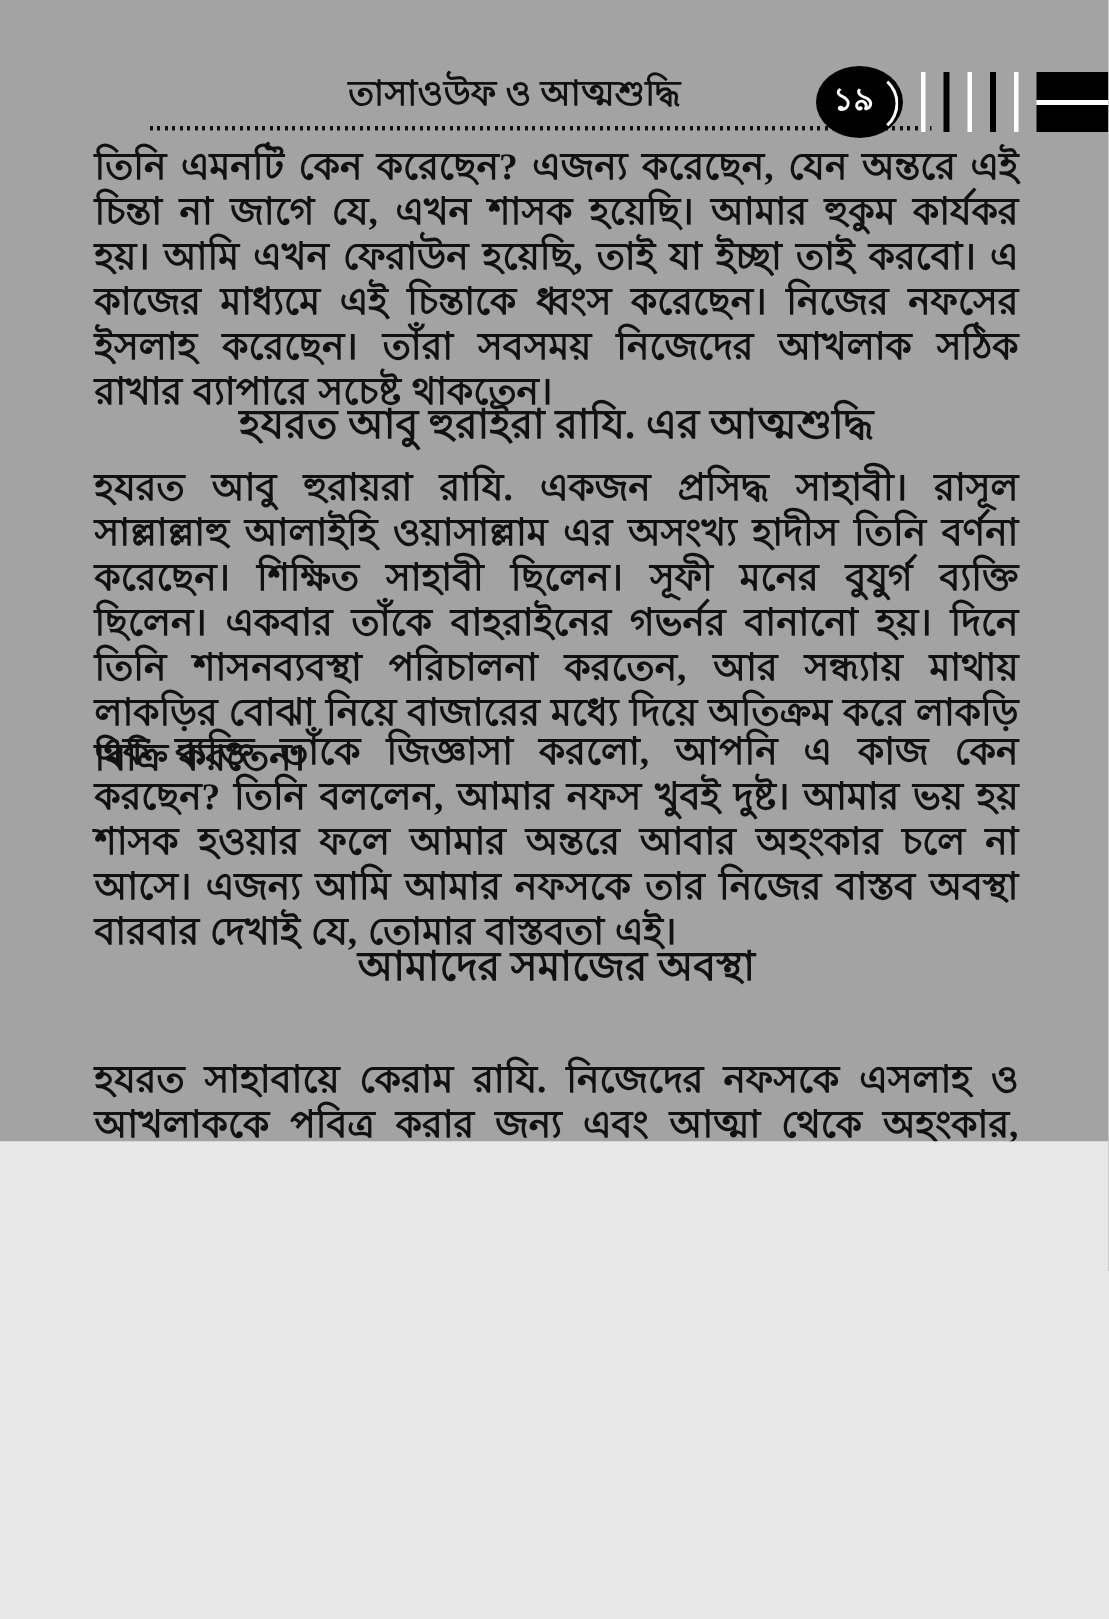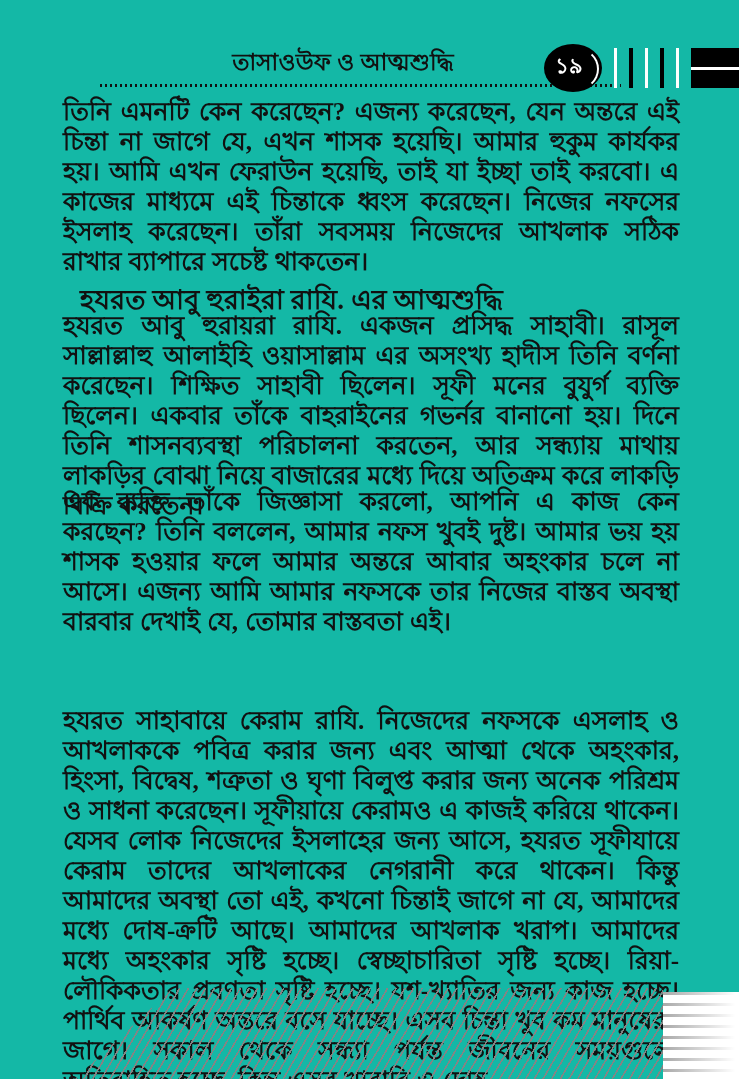--- a/index.html
+++ b/index.html
@@ -1,20 +1,20 @@
 <!DOCTYPE html>
 <html lang="bn"><head>
 <meta charset="utf-8">
 <style>
   html,body{margin:0;padding:0;background:#e8e8e8;}
   .page{
     position:relative;
-    width:739px;height:1079px;
+    width:739px;height:761px;
     margin:0 auto;
-    background:#14b8a6;
+    background:#a3a3a3;
     overflow:hidden;
     font-family:"Liberation Serif","DejaVu Serif",serif;
     color:#111111;
   }
 
   
   .hdr-title{
     position:absolute;top:46px;left:63px;width:560px;
     text-align:center;font-size:23px;font-weight:bold;line-height:34px;
     letter-spacing:.3px;
@@ -47,22 +47,23 @@
   }
 
   
   .block{position:absolute;left:63px;width:616px;}
   .para{
     font-size:25px;line-height:30px;
     text-align:justify;text-align-last:left;
     margin:0;word-spacing:1px;font-weight:bold;
   }
   .shead{
-    font-size:27px;font-weight:bold;line-height:34px;margin:17px;
+    font-size:27px;font-weight:bold;line-height:34px;margin:0;
     letter-spacing:.2px;
+    text-align:center;
   }
   .p1{top:97px;}
   .h1{top:266px;}
   .p2{top:311px;}
   .p3{top:487px;}
   .h2{top:627px;}
   .p4{top:706px;}
 
   
   .stripes{
@@ -99,19 +100,20 @@
   </div>
 
   <p class="block para p1">তিনি এমনটি কেন করেছেন? এজন্য করেছেন, যেন অন্তরে এই চিন্তা না জাগে যে, এখন শাসক হয়েছি। আমার হুকুম কার্যকর হয়। আমি এখন ফেরাউন হয়েছি, তাই যা ইচ্ছা তাই করবো। এ কাজের মাধ্যমে এই চিন্তাকে ধ্বংস করেছেন। নিজের নফসের ইসলাহ করেছেন। তাঁরা সবসময় নিজেদের আখলাক সঠিক রাখার ব্যাপারে সচেষ্ট থাকতেন।</p>
 
   <h2 class="block shead h1">হযরত আবু হুরাইরা রাযি. এর আত্মশুদ্ধি</h2>
 
   <p class="block para p3">এক ব্যক্তি তাঁকে জিজ্ঞাসা করলো, আপনি এ কাজ কেন করছেন? তিনি বললেন, আমার নফস খুবই দুষ্ট। আমার ভয় হয় শাসক হওয়ার ফলে আমার অন্তরে আবার অহংকার চলে না আসে। এজন্য আমি আমার নফসকে তার নিজের বাস্তব অবস্থা বারবার দেখাই যে, তোমার বাস্তবতা এই।</p>
 
   <p class="block para p2">হযরত আবু হুরায়রা রাযি. একজন প্রসিদ্ধ সাহাবী। রাসূল সাল্লাল্লাহু আলাইহি ওয়াসাল্লাম এর অসংখ্য হাদীস তিনি বর্ণনা করেছেন। শিক্ষিত সাহাবী ছিলেন। সূফী মনের বুযুর্গ ব্যক্তি ছিলেন। একবার তাঁকে বাহরাইনের গভর্নর বানানো হয়। দিনে তিনি শাসনব্যবস্থা পরিচালনা করতেন, আর সন্ধ্যায় মাথায় লাকড়ির বোঝা নিয়ে বাজারের মধ্যে দিয়ে অতিক্রম করে লাকড়ি বিক্রি করতেন।</p>
 
+  <h2 class="block shead h2">আমাদের সমাজের অবস্থা</h2>
 
   <p class="block para p4">হযরত সাহাবায়ে কেরাম রাযি. নিজেদের নফসকে এসলাহ ও আখলাককে পবিত্র করার জন্য এবং আত্মা থেকে অহংকার, হিংসা, বিদ্বেষ, শত্রুতা ও ঘৃণা বিলুপ্ত করার জন্য অনেক পরিশ্রম ও সাধনা করেছেন। সূফীয়ায়ে কেরামও এ কাজই করিয়ে থাকেন। যেসব লোক নিজেদের ইসলাহের জন্য আসে, হযরত সূফীযায়ে কেরাম তাদের আখলাকের নেগরানী করে থাকেন। কিন্তু আমাদের অবস্থা তো এই, কখনো চিন্তাই জাগে না যে, আমাদের মধ্যে দোষ-ক্রটি আছে। আমাদের আখলাক খরাপ। আমাদের মধ্যে অহংকার সৃষ্টি হচ্ছে। স্বেচ্ছাচারিতা সৃষ্টি হচ্ছে। রিয়া-লৌকিকতার প্রবণতা সৃষ্টি হচ্ছে। যশ-খ্যাতির জন্য কাজ হচ্ছে। পার্থিব আকর্ষণ অন্তরে বসে যাচ্ছে। এসব চিন্তা খুব কম মানুষেরই জাগে। সকাল থেকে সন্ধ্যা পর্যন্ত জীবনের সময়গুলো অতিবাহিত হচ্ছে, কিন্তু এসব খারাবি ও দোষ-</p>
 
   <div class="stripes"></div>
   <div class="fade-bars"></div>
 
 </div>
 
 </body></html>

